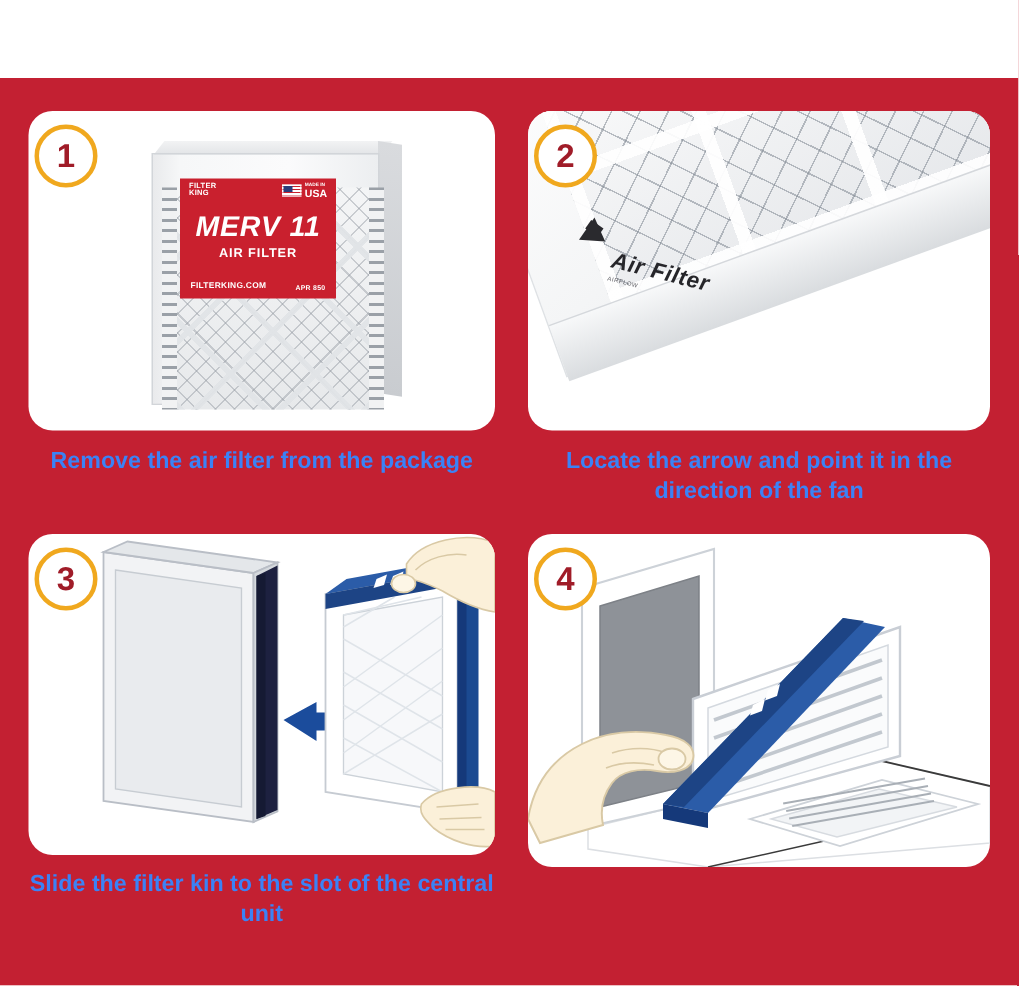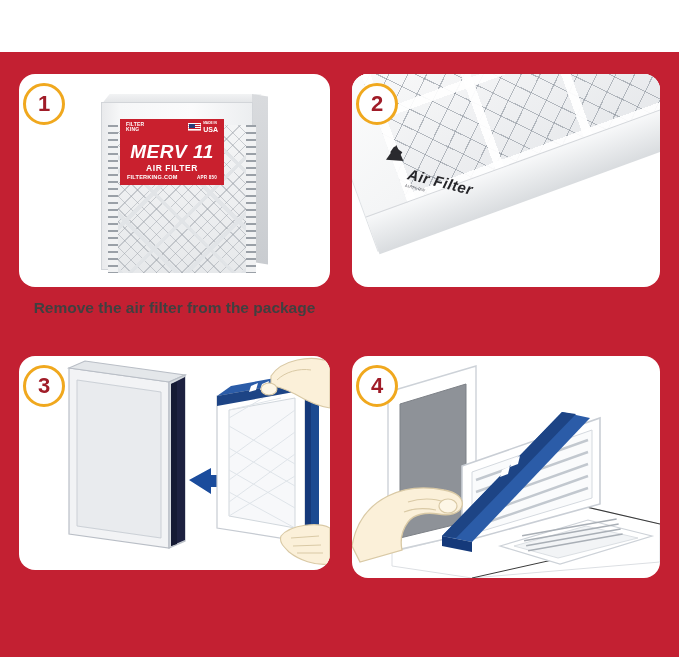--- a/index.html
+++ b/index.html
@@ -80,21 +80,21 @@
     line-height: 1;
   }
   .badge-1 { left: 23px;  top: 83px; }
   .badge-2 { left: 356px; top: 83px; }
   .badge-3 { left: 23px;  top: 365px; }
   .badge-4 { left: 356px; top: 365px; }
 
   
   .caption {
     position: absolute;
-    color: #404040;
+    color: #3b82f6;
     font-family: "Liberation Sans", sans-serif;
     font-weight: bold;
     font-size: 15.5px;
     line-height: 1.32;
     text-align: center;
   }
   .cap-1 { left: 19px;  top: 298px; width: 311px; }
   .cap-2 { left: 352px; top: 298px; width: 308px; }
   .cap-3 { left: 19px;  top: 580px; width: 311px; }
   .cap-4 { left: 352px; top: 580px; width: 308px; }
@@ -151,21 +151,21 @@
     position: absolute;
     top: 22px; width: 10px; height: 148px;
     background:
       repeating-linear-gradient(180deg,#9aa0a7 0 2px, #f1f2f3 2px 7px);
   }
   .fp-edge-l { left: 6px; }
   .fp-edge-r { left: 144px; }
   .fp-label {
     position: absolute;
     left: 18px; top: 16px;
-    width: 104px; height: 66px;
+    width: 104px; height: 80px;
     background: #c9202e;
     z-index: 3;
     text-decoration: underline;
   }
   .fp-logo {
     position: absolute;
     left: 6px; top: 3px;
     color: #ffffff;
     font-size: 5px;
     font-weight: bold;
@@ -398,20 +398,21 @@
         <div class="cp-airfilter">
           <span>Air Filter</span>
           <span class="sub">AIRFLOW</span>
         </div>
       </div>
     </div>
   </div>
   <div class="badge badge-2">
     <span>2</span>
   </div>
+  <div class="caption cap-2">Locate the arrow and point it in the direction of the fan</div>
 
   <div class="panel panel-3">
     <svg class="illo3" viewBox="0 0 311 214">
 
       <g>
         <polygon points="50,12 150,26 150,192 50,178" fill="#f2f3f5" stroke="#b9bec6" stroke-width="1.2"></polygon>
         <polygon points="50,12 66,5 166,19 150,26" fill="#e4e7ea" stroke="#b9bec6" stroke-width="1.2"></polygon>
         <polygon points="150,26 166,19 166,185 150,192" fill="#d6dade" stroke="#b9bec6" stroke-width="1.2"></polygon>
         <polygon points="58,24 142,36 142,182 58,170" fill="#e9ebee" stroke="#c7ccd2" stroke-width="0.9"></polygon>
 
@@ -453,20 +454,21 @@
 
       <g>
         <path d="M262,180 C272,168 300,166 311,172 L311,208 C296,210 280,204 270,196 C264,190 260,186 262,180 Z" fill="#fbf0d9" stroke="#d9c9a5" stroke-width="1.1"></path>
         <path d="M272,182 L300,180 M274,190 L302,189 M278,197 L304,197" fill="none" stroke="#d9c9a5" stroke-width="1"></path>
       </g>
     </svg>
   </div>
   <div class="badge badge-3">
     <span>3</span>
   </div>
+  <div class="caption cap-3">Slide the filter kin to the slot of the central unit</div>
 
   <div class="panel panel-4">
     <svg class="illo4" viewBox="0 0 308 222">
 
       <g>
         <polygon points="40,196 230,150 308,168 308,206 120,222 40,210" fill="#ffffff" stroke="#dcdfe3" stroke-width="1"></polygon>
         <polyline points="230,150 308,168" fill="none" stroke="#3a3a3a" stroke-width="1.2"></polyline>
         <polyline points="120,222 236,196" fill="none" stroke="#3a3a3a" stroke-width="1"></polyline>
       </g>
 

